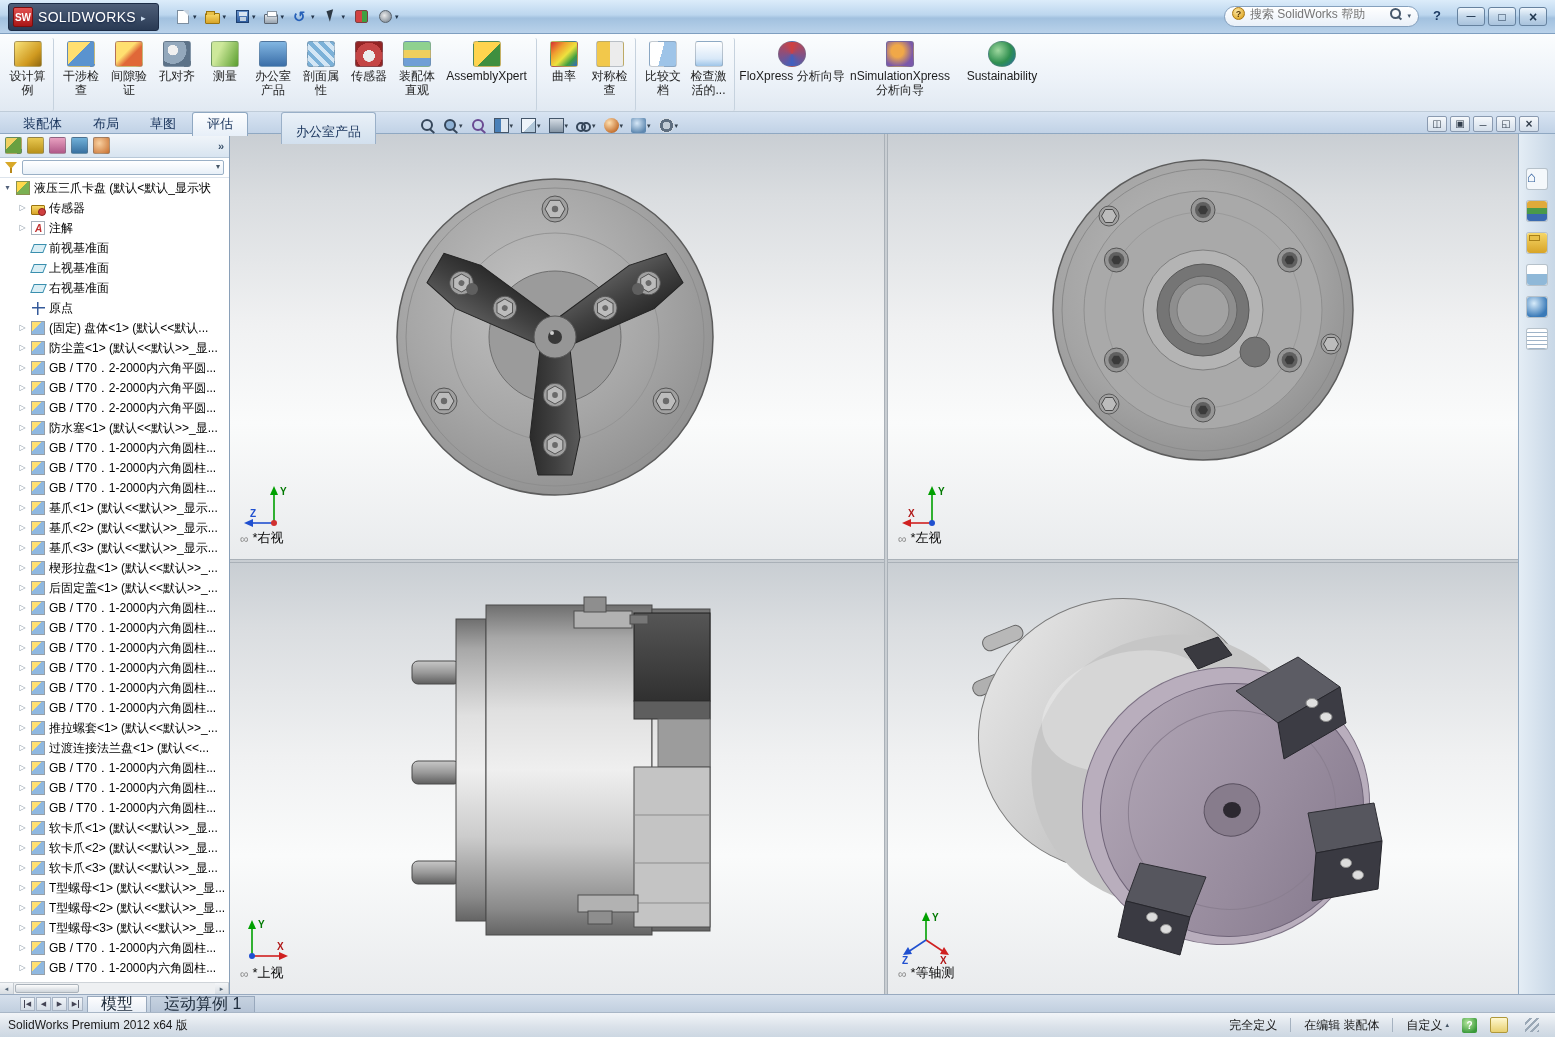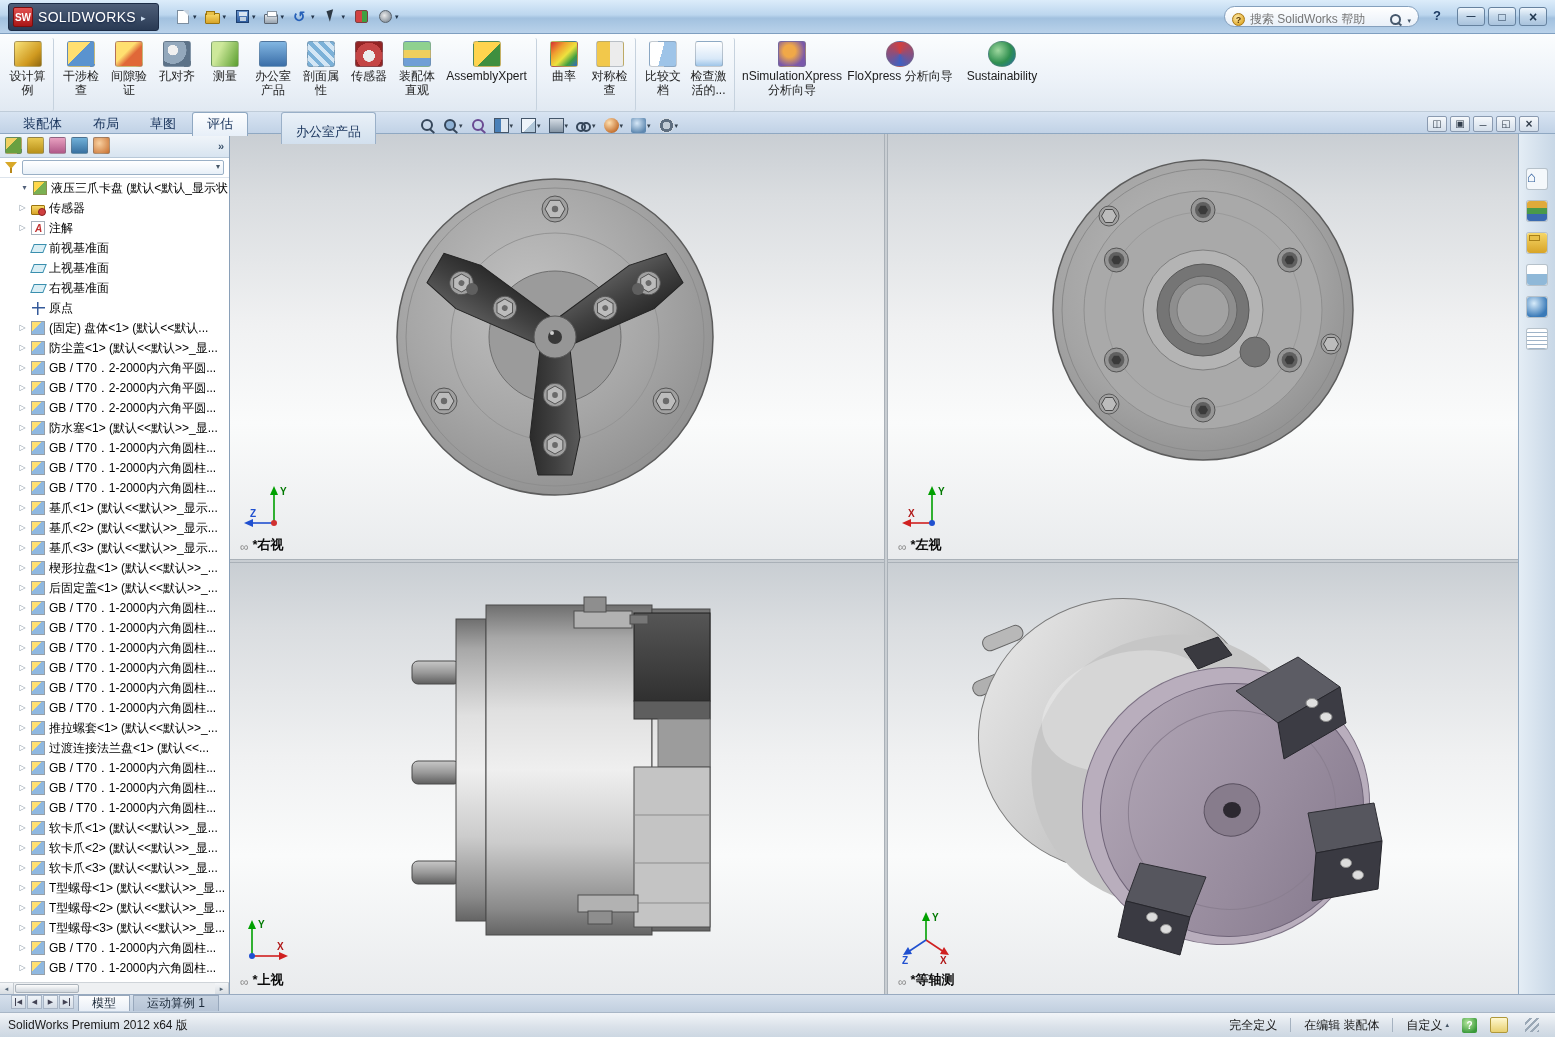--- a/index.html
+++ b/index.html
@@ -25,21 +25,21 @@
 .ic-save{width:13px;height:13px;margin:1px;background:linear-gradient(#6a94cc,#2e5c9e);border:1px solid #1e4070}
 .ic-save::before{content:"";position:absolute;left:2px;top:1px;width:8px;height:4px;background:#d9e5f1}
 .ic-save::after{content:"";position:absolute;left:3px;bottom:1px;width:6px;height:4px;background:#c2d2e2}
 .ic-print{width:14px;height:10px;margin-top:4px;background:linear-gradient(#e2e6ea,#98a4b0);border:1px solid #5a6470;border-radius:1px;position:relative}
 .ic-print::before{content:"";position:absolute;top:-4px;left:2px;width:8px;height:4px;background:#fff;border:1px solid #8a96a2}
 .ic-undo::before{content:"↺";font-size:15px;line-height:15px;color:#2660b8;font-weight:bold}
 .ic-select::before{content:"";position:absolute;left:5px;top:1px;width:0;height:0;border-top:11px solid #2e3944;border-right:7px solid transparent;transform:rotate(-18deg)}
 .ic-rebuild{width:13px;height:13px;margin:1px;border-radius:2px;background:linear-gradient(90deg,#d24242 50%,#3fa03f 50%);border:1px solid #7c4040}
 .ic-options{width:13px;height:13px;margin:1px;border-radius:50%;background:radial-gradient(circle at 40% 40%,#e9e9e9,#8e98a2 72%);border:1px solid #5a646e}
 .title-center{position:absolute;left:300px;right:300px;text-align:center;font-size:13px;color:#14253a;pointer-events:none}
-.searchbox{display:flex;align-items:flex-end;gap:5px;background:linear-gradient(#ffffff,#e9f0f8);border:1px solid #85a0bd;border-radius:11px;height:21px;padding:0 7px;width:195px;margin-left:auto;flex:none}
+.searchbox{display:flex;align-items:flex-start;gap:5px;background:linear-gradient(#ffffff,#e9f0f8);border:1px solid #85a0bd;border-radius:11px;height:21px;padding:0 7px;width:195px;margin-left:auto;flex:none}
 .q-badge{width:13px;height:13px;border-radius:50%;background:radial-gradient(circle at 38% 32%,#ffeaa8,#dfa827 78%);border:1px solid #a87818;position:relative;flex:none}
 .q-badge::before{content:"?";position:absolute;inset:0;font-size:9px;line-height:12px;text-align:center;color:#5a3a08;font-weight:bold}
 .search-input{border:none;outline:none;background:transparent;flex:1;min-width:0;font-size:12px;color:#444;font-family:inherit}
 .search-mag{width:13px;height:13px;position:relative;flex:none}
 .search-mag::before{content:"";position:absolute;left:1px;top:1px;width:7px;height:7px;border:2px solid #46586c;border-radius:50%}
 .search-mag::after{content:"";position:absolute;right:0;bottom:1px;width:5px;height:2px;background:#46586c;transform:rotate(40deg)}
 .search-dd::before{content:"▾";font-size:7px;color:#46586c}
 .help-btn{width:18px;height:18px;text-align:center;flex:none;margin-left:6px}
 .help-btn::before{content:"?";font-weight:bold;font-size:13px;color:#1c3a62}
 .winbtns{display:flex;gap:3px;margin-left:8px;flex:none}
@@ -121,21 +121,21 @@
 .ic-displaymanager{background:radial-gradient(circle at 35% 35%,#f8d0a0,#c87030)}
 .panel-collapse{margin-left:auto;font-size:11px;color:#39506a;font-weight:bold}
 .panel-filter{height:20px;display:flex;align-items:center;padding:0 5px;gap:5px;border-bottom:1px solid #dde4ec}
 .funnel{width:12px;height:13px;position:relative;flex:none}
 .funnel::before{content:"";position:absolute;left:0;top:1px;border-left:6px solid transparent;border-right:6px solid transparent;border-top:7px solid #d8a828}
 .funnel::after{content:"";position:absolute;left:5px;top:7px;width:2px;height:5px;background:#b8881a}
 .filter-dd{flex:1;height:15px;border:1px solid #9ab0c6;background:linear-gradient(#fff,#e8f0f8);border-radius:2px;position:relative}
 .filter-dd::after{content:"▾";position:absolute;right:3px;top:1px;font-size:8px;color:#456}
 .tree{position:absolute;top:44px;bottom:12px;left:0;right:0;overflow:hidden;font-size:12px;color:#000}
 .tree-row{display:flex;align-items:center;height:20px;padding-left:18px;gap:4px;white-space:nowrap;overflow:hidden}
-.tree-root-row{padding-left:20px}
+.tree-root-row{padding-left:3px}
 .expi{width:9px;flex:none;font-size:8px;color:#8a98a6;text-align:center;line-height:20px}
 .tree-row.exp .expi::before{content:"▷"}
 .tree-root-row .expi::before{content:"▾";color:#51607a}
 .ticon{width:14px;height:14px;flex:none;position:relative;display:inline-block}
 .ic-assembly{background:linear-gradient(135deg,#ffd84a 45%,#7ab052 45%);border:1px solid #8a9050}
 .ic-sensors{width:14px;height:10px;margin-top:3px;background:linear-gradient(#f8d968,#d8a428);border:1px solid #9a7410;border-radius:1px}
 .ic-sensors::after{content:"";position:absolute;right:-2px;bottom:-2px;width:6px;height:6px;border-radius:50%;background:#d04040;border:1px solid #8a2020}
 .ic-notes{background:#fff;border:1px solid #a8b2bc}
 .ic-notes::before{content:"A";position:absolute;left:3px;top:0;font-weight:bold;font-size:10px;line-height:13px;color:#c03030}
 .ic-plane::before{content:"";position:absolute;left:1px;top:3px;width:11px;height:7px;border:1px solid #3a8fae;background:rgba(150,205,225,.35);transform:skewX(-22deg)}
@@ -149,38 +149,38 @@
 .hs-thumb{width:64px;background:linear-gradient(#fdfdfd,#cfd5db);border:1px solid #aab2ba;border-radius:2px;margin:1px 0 1px 1px}
 .hs-track{flex:1}
 
 
 .graphics{position:absolute;left:230px;top:0;right:37px;bottom:0;display:grid;grid-template-columns:654px 4px 1fr;grid-template-rows:425px 4px 1fr;background:#c8ccd0}
 .quad{position:relative;overflow:hidden;background:linear-gradient(180deg,#c9ced3 0%,#dadde0 15%,#f0f1f2 45%,#fafbfb 68%,#e9ebed 100%)}
 .q-tl{grid-area:1/1/2/2}.q-tr{grid-area:1/3/2/4}.q-bl{grid-area:3/1/4/2}.q-br{grid-area:3/3/4/4}
 .hsplit{grid-area:2/1/3/4;background:linear-gradient(#9aa2aa,#d8dce0 50%,#9aa2aa)}
 .vsplit{grid-area:1/2/4/3;background:linear-gradient(90deg,#9aa2aa,#d8dce0 50%,#9aa2aa);z-index:1}
 .view-svg{position:absolute;inset:0;width:100%;height:100%}
-.vlabel{position:absolute;left:10px;bottom:5px;display:flex;align-items:flex-end;gap:4px;font-weight:bold;font-size:13px;color:#0a0a0a;z-index:2}
+.vlabel{position:absolute;left:10px;bottom:12px;display:flex;align-items:center;gap:4px;font-weight:normal;font-size:13px;color:#0a0a0a;z-index:2}
 .vlabel-icon::before{content:"∞";color:#8a8a8a;font-size:12px;font-weight:normal}
 .triad{position:absolute;left:12px;bottom:28px;z-index:2}
 .triad text{font-family:"Liberation Sans","DejaVu Sans",sans-serif;font-weight:bold}
 
 
 .taskpane{position:absolute;right:0;top:0;width:37px;height:100%;background:linear-gradient(90deg,#e4edf5,#c8d7e6);border-left:1px solid #93aac2;display:flex;flex-direction:column;align-items:center;padding-top:34px;gap:10px}
 .tp-ico{width:22px;height:22px;border-radius:3px;border:1px solid rgba(90,110,130,.4);background:#f4f8fb;position:relative;display:flex;align-items:center;justify-content:center}
 .ic-home::before{content:"⌂";font-size:15px;color:#2a5a9a;line-height:1}
 .ic-library{background:linear-gradient(#e0aa3a 33%,#4a9a4a 33% 66%,#3a6ab0 66%)}
 .ic-explorer{background:linear-gradient(#f6d668,#d8a428)}
 .ic-explorer::before{content:"";position:absolute;top:2px;left:2px;width:9px;height:4px;background:#e8c048;border:1px solid #a88018}
 .ic-palette{background:linear-gradient(180deg,#ffffff 45%,#8fb8d8 45%)}
 .ic-appearances{border-radius:50%;background:radial-gradient(circle at 35% 32%,#d8ecfa,#3a7ab8 72%)}
 .ic-custom-props{background:repeating-linear-gradient(180deg,#ffffff 0 3px,#9fb4c8 3px 4px)}
 
 
-.bottom-tabs{position:absolute;left:0;top:994px;width:100%;height:18px;background:linear-gradient(#d6e0ec,#c1cfdf);border-top:1px solid #98aac0;display:flex;align-items:flex-start;font-size:12px;color:#1c2a3a;padding-left:11px;z-index:5}
+.bottom-tabs{position:absolute;left:0;top:994px;width:100%;height:18px;background:linear-gradient(#d6e0ec,#c1cfdf);border-top:1px solid #98aac0;display:flex;align-items:center;font-size:16px;color:#1c2a3a;padding-left:20px;z-index:5}
 .bt-nav{width:15px;height:14px;display:flex;align-items:center;justify-content:center;font-size:7px;color:#445;background:linear-gradient(#f0f4f8,#d4dce6);border:1px solid #a8b4c4;margin-right:1px}
 .bt-first::before{content:"◀";border-left:1px solid #445;padding-left:1px}
 .bt-prev::before{content:"◀"}
 .bt-next::before{content:"▶"}
 .bt-last::before{content:"▶";border-right:1px solid #445;padding-right:1px}
 .bt-tab{padding:0 13px;border:1px solid #98a8bc;border-bottom:none;background:linear-gradient(#c6d2e0,#b6c4d6);margin-left:3px;height:16px;display:flex;align-items:center}
 .bt-tab.active{background:linear-gradient(#fdfdfe,#e8eef6)}
 
 
 .statusbar{position:absolute;left:0;top:1012px;width:100%;height:25px;background:linear-gradient(#f2f5f8,#dbe2ea 55%,#ccd7e2);border-top:1px solid #a8b6c6;display:flex;align-items:center;font-size:12px;color:#1a1a1a;padding:0 8px;z-index:5}
@@ -295,26 +295,26 @@
     </div>
       <div class="rbtn">
       <i class="ricon ic-compare-doc"></i>
       <span class="rlabel">比较文档</span>
     </div>
       <div class="rbtn sep-r">
       <i class="ricon ic-check-active"></i>
       <span class="rlabel">检查激活的...</span>
     </div>
       <div class="rbtn wide2">
+      <i class="ricon ic-floxpress"></i>
+      <span class="rlabel">FloXpress 分析向导</span>
+    </div>
+      <div class="rbtn wide2">
       <i class="ricon ic-simulationxpress"></i>
       <span class="rlabel">nSimulationXpress 分析向导</span>
-    </div>
-      <div class="rbtn wide2">
-      <i class="ricon ic-floxpress"></i>
-      <span class="rlabel">FloXpress 分析向导</span>
     </div>
       <div class="rbtn wide">
       <i class="ricon ic-sustainability"></i>
       <span class="rlabel">Sustainability</span>
     </div>
     </div>
 
   <div class="tabstrip">
     <div style="display:flex;align-items:flex-end">
         <span class="ts-tab">装配体</span>

